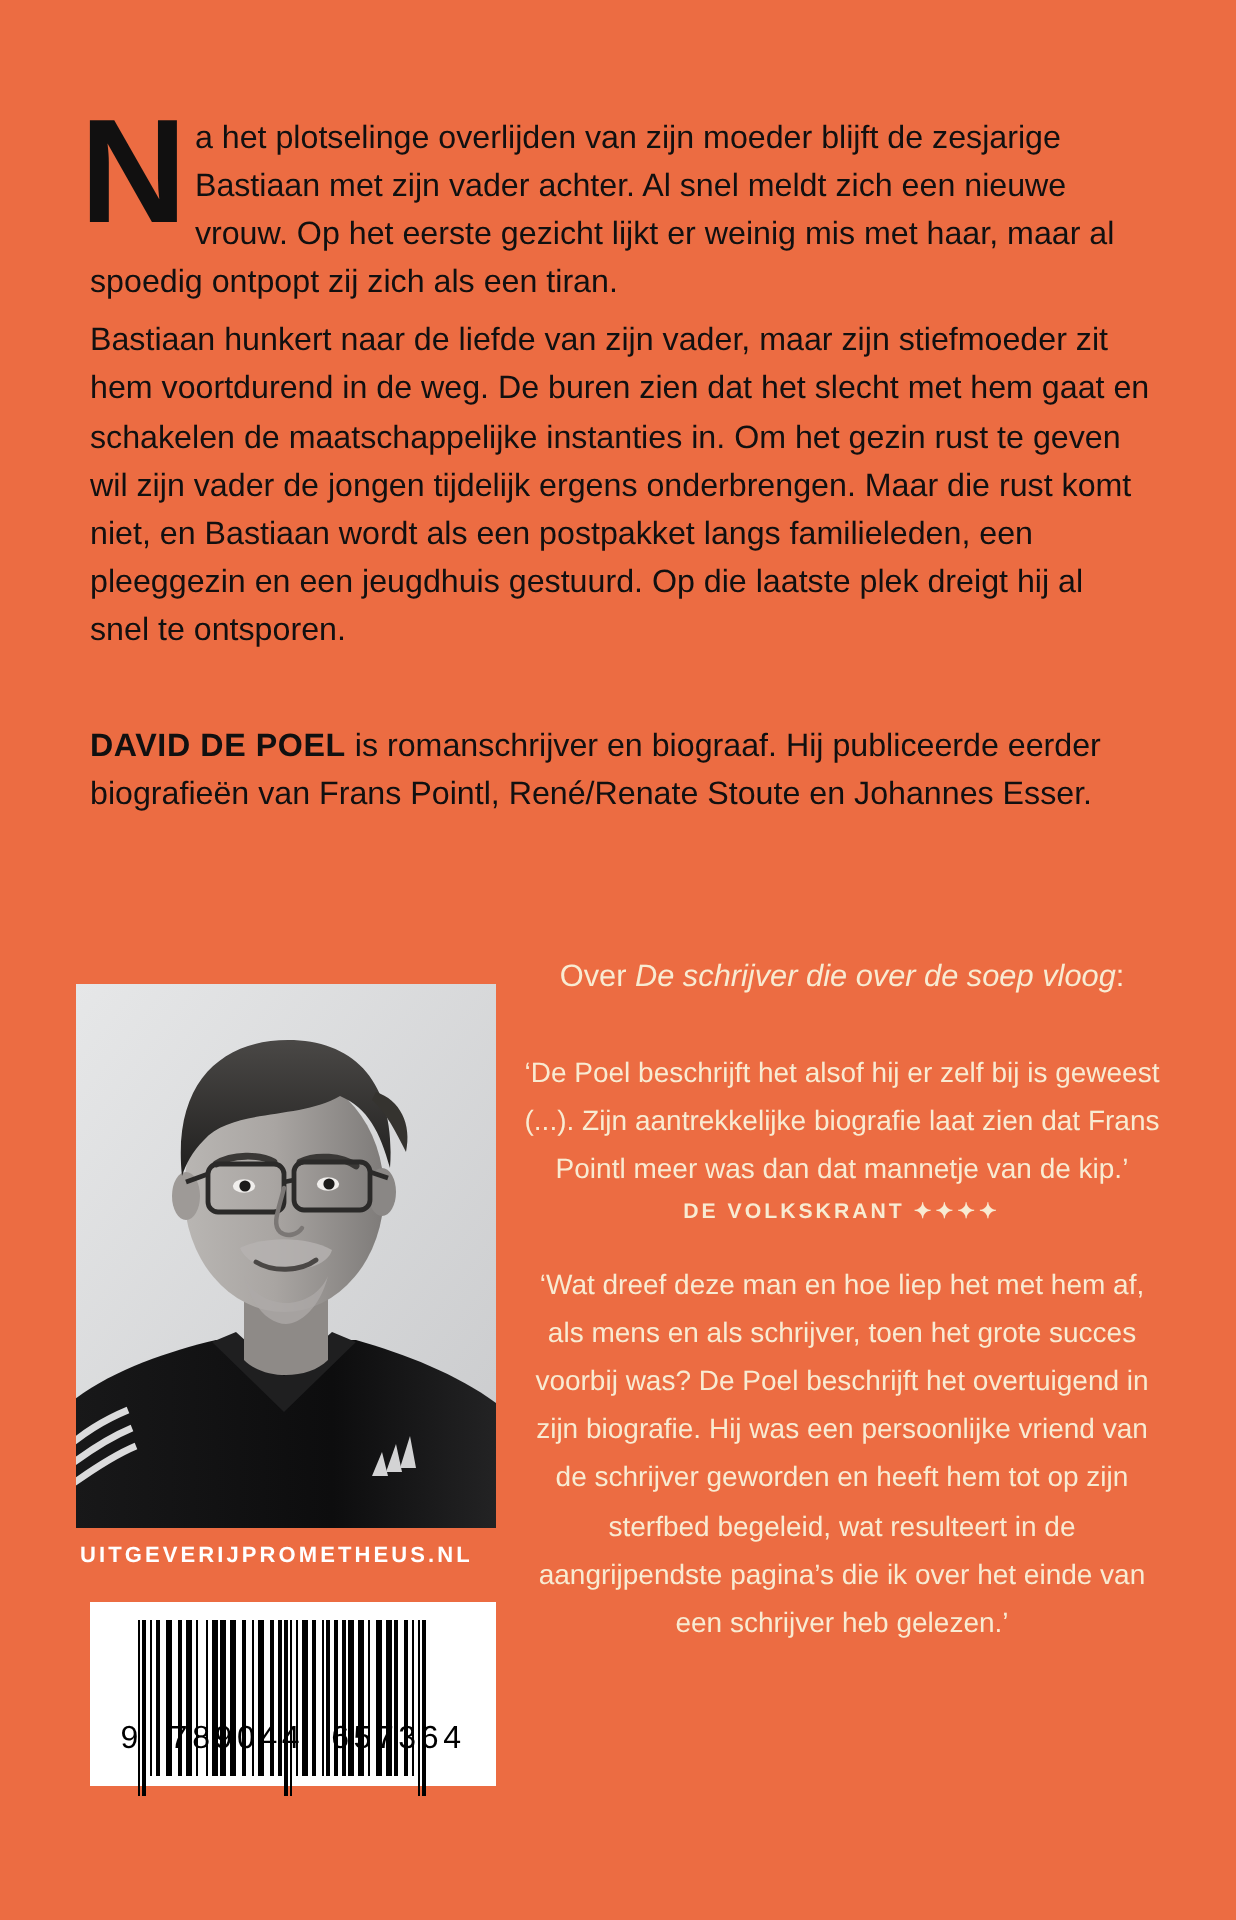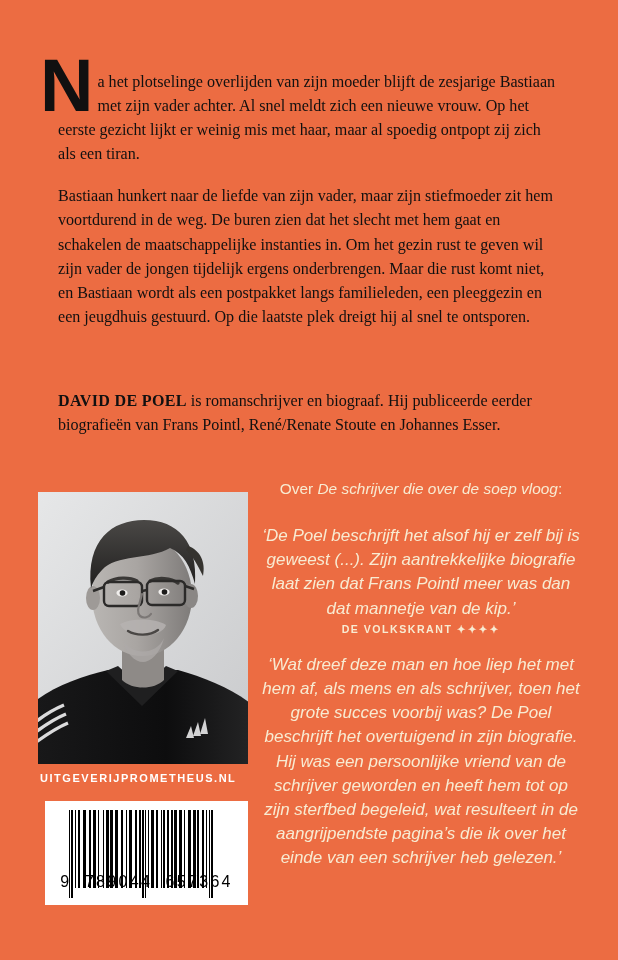--- a/index.html
+++ b/index.html
@@ -24,21 +24,21 @@
   }
   .dropcap {
     float:left;
     font-size:74px;
     line-height:0.82;
     font-weight:bold;
     color:#111010;
     margin:4px 6px -4px 0;
     letter-spacing:-2px;
   }
-  .blurb p { margin:18px;font-family:Liberation Serif, serif; }
+  .blurb p { margin:5px; }
   .blurb .gap { height:24.1px; }
   .ital { font-style:italic; }
   .bold { font-weight:bold; letter-spacing:0.3px; }
 
   
   .photo {
     position:absolute;
     left:38px; top:492px;
     width:210px; height:272px;
     overflow:hidden;
@@ -54,21 +54,21 @@
     color:#ffffff;
     font-size:11px;
     font-weight:bold;
     letter-spacing:1.55px;
   }
 
   
   .barcode {
     position:absolute;
     left:45px; top:801px;
-    width:203px; height:104px;
+    width:203px; height:92px;
     background:#ffffff;
   }
   .bars {
     position:absolute;
     left:24px; top:9px;
     width:156px; height:78px;
     display:flex;
     align-items:flex-start;
   }
   .bars i { display:block; height:100%; background:#000; }
@@ -92,23 +92,22 @@
     text-align:center;
     color:#F8EBD2;
   }
   .quote-head {
     font-size:15.4px;
     line-height:21px;
     margin-bottom:25px;
   }
   .quote-head .ital { font-style:italic; }
   .quote-body {
-    font-size:17px;
+    font-size:14px;
     line-height:24.2px;
-    font-style:italic;
   }
   .attrib {
     font-size:10.6px;
     font-weight:bold;
     letter-spacing:1.5px;
     margin-top:2px;
     margin-bottom:18px;
   }
   .stars { letter-spacing:2px; }
 </style>

